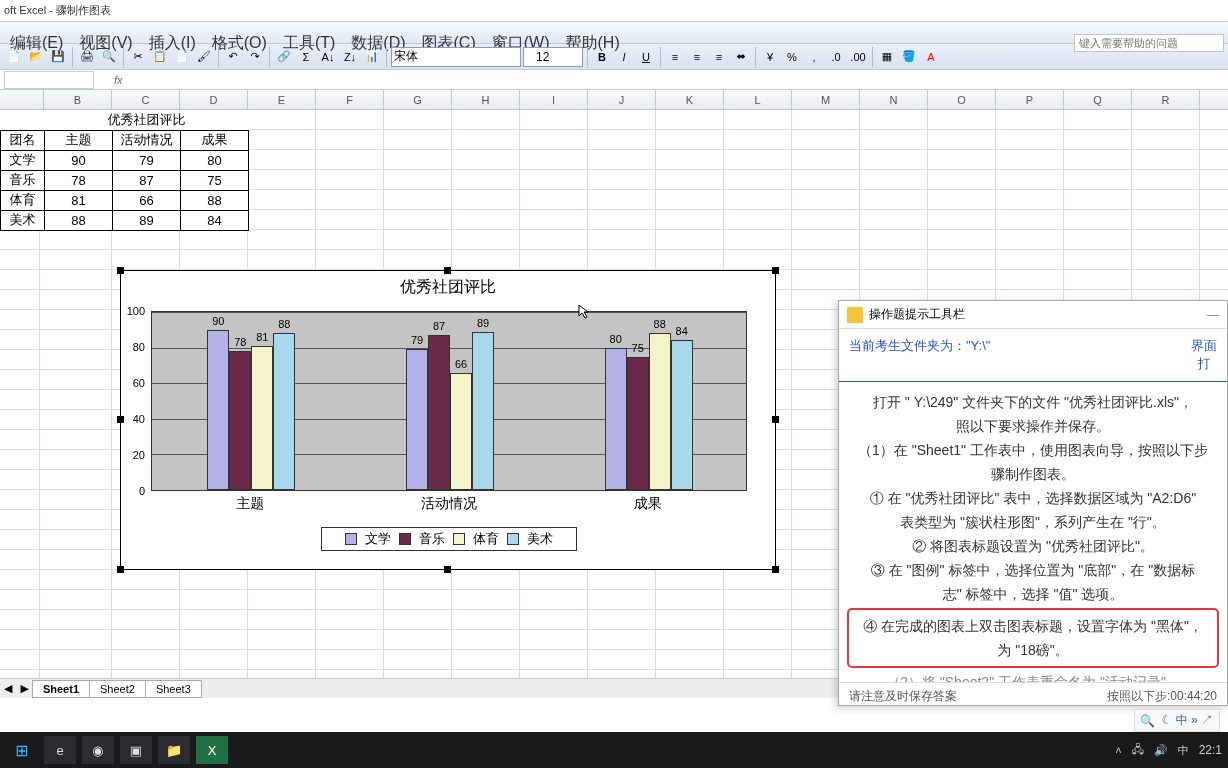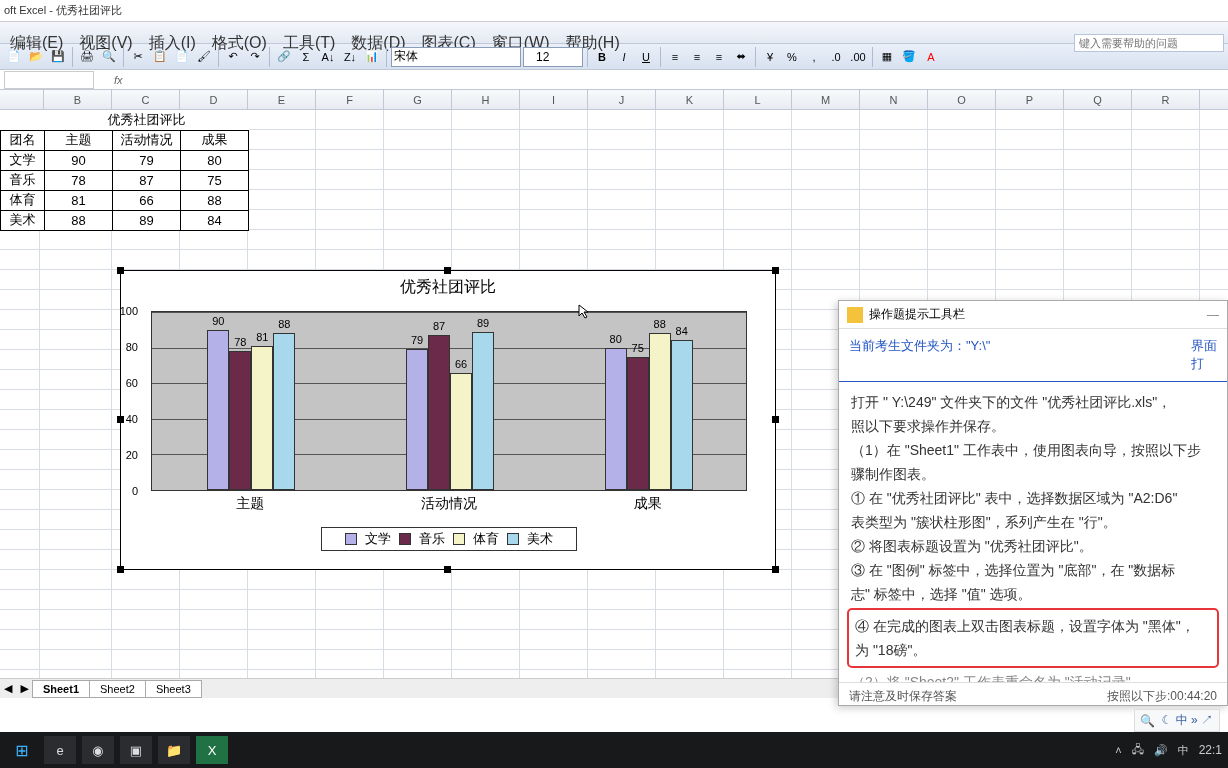--- a/index.html
+++ b/index.html
@@ -41,31 +41,31 @@
 .wa { width: 44px; } .wb { width: 68px; } .wc { width: 68px; } .wd { width: 68px; }
 .title-cell { font-size: 18px; font-family: "KaiTi","楷体",serif; border: none !important; }
 .head-row td { font-size: 14px; }
 
 .chart-box { position: absolute; left: 120px; top: 160px; width: 656px; height: 300px; background: #fff; border: 1px solid #000; }
 .chart-handle { position: absolute; width: 7px; height: 7px; background: #000; }
 .chart-title { text-align: center; font-size: 16px; padding-top: 6px; cursor: text; }
 .plot { position: absolute; left: 30px; top: 40px; width: 596px; height: 180px; background: #c4c4c4; border: 1px solid #333; }
 .gridline { position: absolute; left: 0; right: 0; height: 1px; background: #555; }
 .y-ticks { position: absolute; left: 0; top: 40px; width: 28px; height: 180px; }
-.y-tick { position: absolute; right: 11px; font-size: 11px; transform: translateY(-50%); }
+.y-tick { position: absolute; right: 4px; font-size: 11px; transform: translateY(-50%); }
 .bars { position: absolute; inset: 0; }
 .bar-group { position: absolute; bottom: 0; }
 .bar { position: absolute; bottom: 0; width: 22px; border: 1px solid #333; }
 .bar-label { position: absolute; top: -16px; width: 100%; text-align: center; font-size: 11px; }
 .x-labels { position: absolute; left: 30px; top: 224px; width: 596px; display: flex; }
 .x-label { flex: 1; text-align: center; font-size: 14px; }
 .legend { position: absolute; left: 200px; top: 256px; width: 256px; height: 24px; border: 1px solid #333; display: flex; align-items: center; justify-content: center; gap: 8px; font-size: 13px; }
 .swatch { width: 12px; height: 12px; border: 1px solid #333; display: inline-block; }
 
-.instr-panel { position: absolute; right: 0; top: 300px; width: 390px; height: 406px; background: #fff; border: 1px solid #aaa; box-shadow: -2px 2px 8px rgba(0,0,0,.2); }
+.instr-panel { position: absolute; right: 0; top: 300px; width: 390px; height: 406px; background: #fff; border: 1px solid #aaa; box-shadow: -2px 2px 8px rgba(0,0,0,.2); text-align: center; }
 .instr-title { height: 28px; display: flex; align-items: center; padding: 0 8px; font-size: 12px; border-bottom: 1px solid #ddd; }
 .instr-title .badge { width: 16px; height: 16px; background: #f5c33b; display: inline-block; margin-right: 6px; }
 .instr-head { padding: 8px 10px; font-size: 13px; color: #2456c4; border-bottom: 1px solid #2456c4; display: flex; justify-content: space-between; }
 .instr-body { padding: 8px 12px; font-size: 14px; line-height: 24px; color: #333; height: 300px; overflow: hidden; }
 .hl-box { border: 2px solid #e7353a; border-radius: 5px; padding: 4px 6px; margin: 2px -4px; }
 .instr-foot { height: 28px; border-top: 1px solid #ddd; display: flex; align-items: center; padding: 0 10px; font-size: 12px; color: #555; justify-content: space-between; }
 
 .sheet-tabs { position: absolute; left: 0; bottom: 0; height: 20px; display: flex; align-items: center; font-size: 11px; background: #eee; width: 100%; border-top: 1px solid #ccc; }
 .sheet-tab { padding: 2px 10px; border: 1px solid #aaa; background: #fff; margin-left: -1px; }
 .sheet-tab.active { background: #fff; font-weight: bold; }
@@ -83,21 +83,21 @@
 .c-maroon { background: #6b2a4a; }
 .c-cream { background: #f5f3c8; }
 .c-sky { background: #a8d8eb; }
 
 .cursor { position: absolute; left: 456px; top: 32px; width: 16px; height: 16px; pointer-events: none; }
 </style>
 </head>
 <body>
 
 <div class="title-bar">
-  <span>oft Excel - 优秀社团评比</span>
+  <span>oft Excel - 骤制作图表</span>
 </div>
 
 <div class="menu-bar">
   <span>编辑(E)</span>
   <span>视图(V)</span>
   <span>插入(I)</span>
   <span>格式(O)</span>
   <span>工具(T)</span>
   <span>数据(D)</span>
   <span>图表(C)</span>

